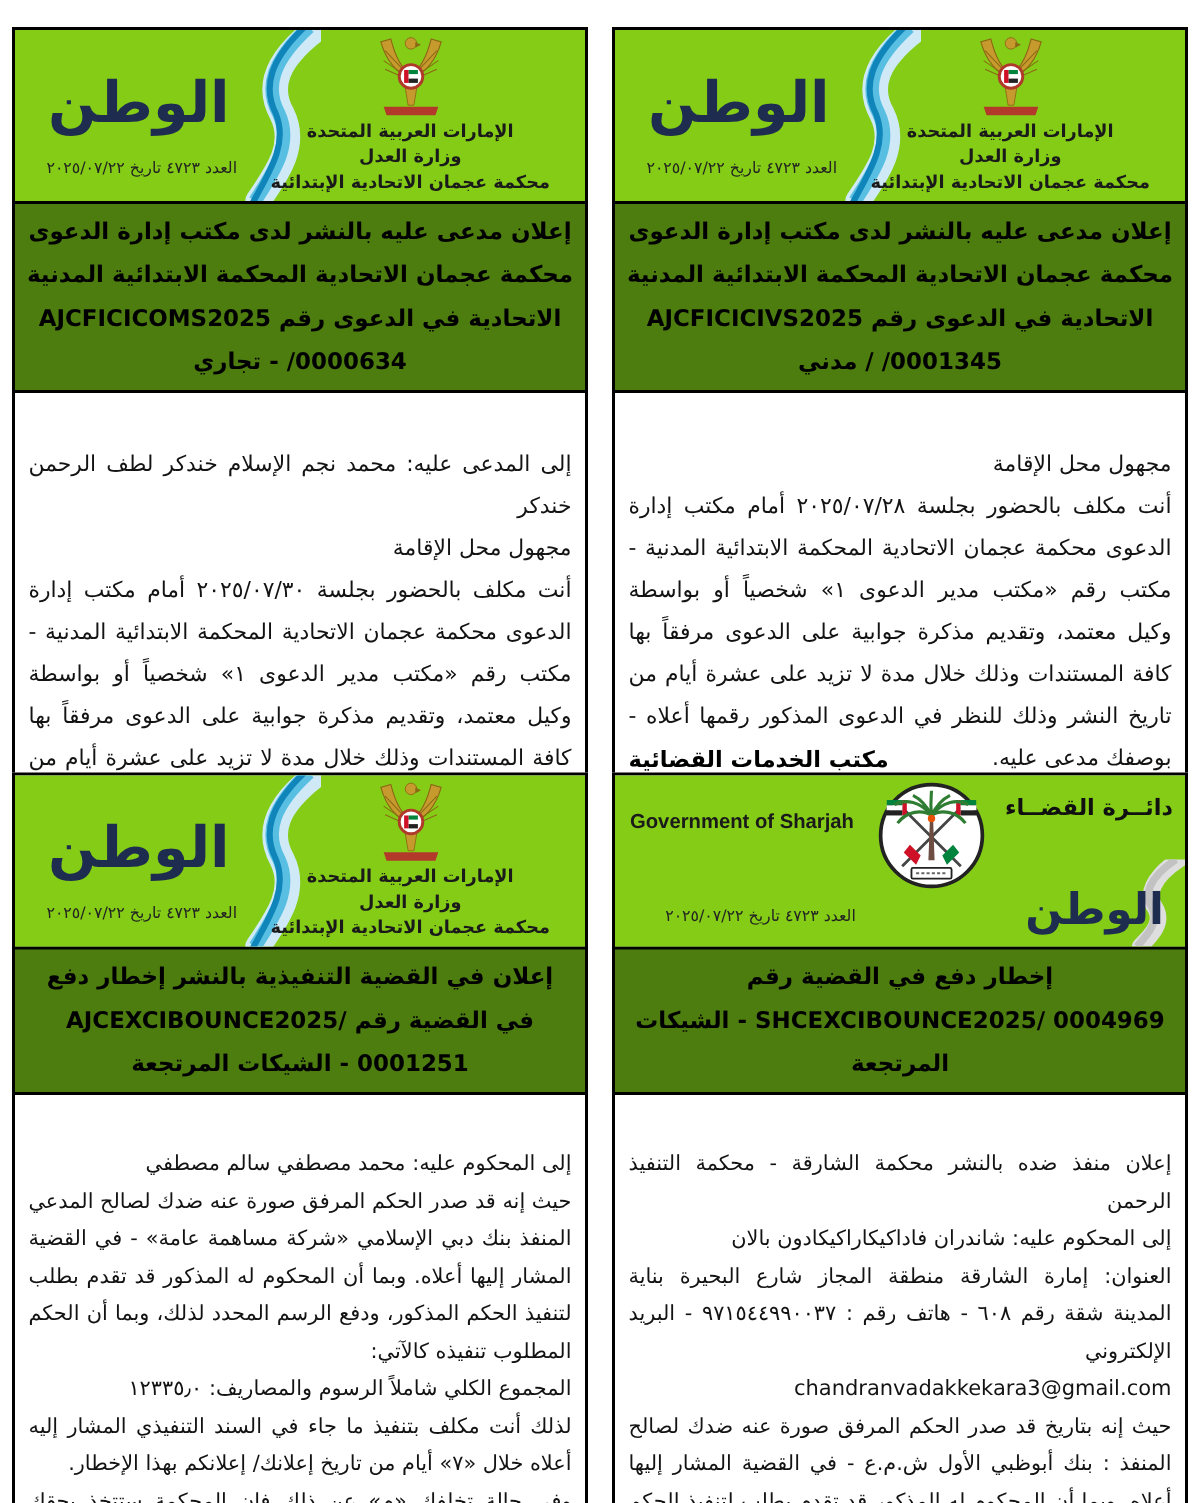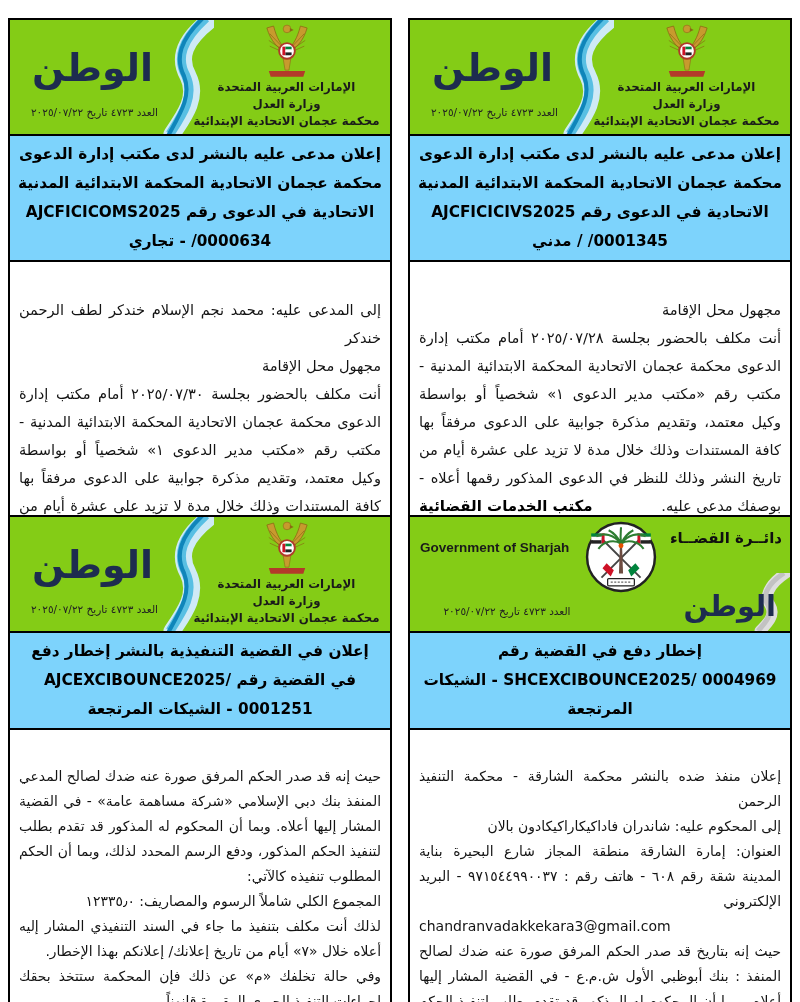--- a/index.html
+++ b/index.html
@@ -20,21 +20,21 @@
   .n-header{position:relative;height:114px;overflow:hidden;background:#84cc16;}
   .swoosh{position:absolute;left:138px;top:-2px;z-index:1;}
   .mast-logo{
     position:absolute;left:22px;top:26px;z-index:2;
     font-size:38px;font-weight:bold;color:#1d2c4f;letter-spacing:-1px;
   }
   .mast-issue{
     position:absolute;left:2px;top:86px;width:165px;z-index:2;
     text-align:center;font-size:10.5px;color:#222;direction:rtl;white-space:nowrap;
   }
-  .auth{position:absolute;right:1px;top:2px;width:205px;text-align:center;z-index:2;}
+  .auth{position:absolute;right:14px;top:2px;width:205px;text-align:center;z-index:2;}
   .auth svg{display:block;margin:0 auto 1px;}
   .auth-line{font-size:11.8px;font-weight:bold;color:#1a1a1a;line-height:1.42;direction:rtl;}
 
   
   .gsj-en{
     position:absolute;left:10px;top:20px;font-family:"Liberation Sans",sans-serif;
     font-size:13.5px;font-weight:bold;color:#1a1a1a;line-height:1.6;
   }
   .gsj-emblem{position:absolute;left:174px;top:3px;}
   .gsj-ar{
@@ -46,33 +46,33 @@
     font-size:10.5px;direction:rtl;color:#222;white-space:nowrap;
   }
   .gsj-swoosh{position:absolute;right:0px;top:56px;z-index:1;}
   .gsj-logo{
     position:absolute;right:14px;top:72px;z-index:2;
     font-size:29px;font-weight:bold;color:#1d2c4f;letter-spacing:-1px;
   }
 
   
   .n-title{
-    background:#7dd3fc;border-top:2px solid #000;border-bottom:2px solid #000;
+    background:#4d7c0f;border-top:2px solid #000;border-bottom:2px solid #000;
     text-align:center;font-weight:bold;font-size:15.3px;line-height:29px;
     padding:4px 6px;direction:rtl;color:#000;
   }
 
   
   .n-body{
     padding:6px 9px 7px;direction:rtl;text-align:justify;
     font-size:14.6px;line-height:28px;color:#131313;margin-top:28px;
   }
   .tight .n-body{font-size:13.9px;line-height:25px;}
   .bp{margin:0;}
-  .email-line{text-align:left;direction:ltr;font-size:14px;}
+  .email-line{text-align:right;direction:ltr;font-size:14px;}
   .n-footer{font-weight:bold;font-size:15px;text-align:left;direction:rtl;color:#000;}
   .pull-up{margin-top:-28px;}
 </style>
 </head>
 <body>
 
 <section class="notice" id="n-tl">
   <div class="n-header">
     <svg class="swoosh" width="66" height="118" viewBox="0 0 66 118">
       <path d="M34,26 L58,16 L42,34 Z" fill="#d9d9d9"></path>
@@ -177,20 +177,21 @@
         <rect x="22.4" y="31.5" width="6.4" height="3" fill="#222222"></rect>
         <polygon points="5,51 43,51 41,57 7,57" fill="#b33a2a"></polygon>
       </svg>
       <div class="auth-line">الإمارات العربية المتحدة</div>
       <div class="auth-line">وزارة العدل</div>
       <div class="auth-line">محكمة عجمان الاتحادية الإبتدائية</div>
     </div>
   </div>
   <div class="n-title">إعلان في القضية التنفيذية بالنشر إخطار دفع في القضية رقم AJCEXCIBOUNCE2025/ 0001251 - الشيكات المرتجعة</div>
   <div class="n-body">
+    <p class="bp">إلى المحكوم عليه: محمد مصطفي سالم مصطفي</p>
     <p class="bp">حيث إنه قد صدر الحكم المرفق صورة عنه ضدك لصالح المدعي المنفذ بنك دبي الإسلامي «شركة مساهمة عامة» - في القضية المشار إليها أعلاه. وبما أن المحكوم له المذكور قد تقدم بطلب لتنفيذ الحكم المذكور، ودفع الرسم المحدد لذلك، وبما أن الحكم المطلوب تنفيذه كالآتي:</p>
     <p class="bp">المجموع الكلي شاملاً الرسوم والمصاريف: ١٢٣٣٥٫٠</p>
     <p class="bp">لذلك أنت مكلف بتنفيذ ما جاء في السند التنفيذي المشار إليه أعلاه خلال «٧» أيام من تاريخ إعلانك/ إعلانكم بهذا الإخطار.</p>
     <p class="bp">وفي حالة تخلفك «م» عن ذلك فإن المحكمة ستتخذ بحقك إجراءات التنفيذ الجبري المقررة قانوناً.</p>
 
   </div>
 </section>
 
 <section class="notice tight" id="n-br">
   <div class="n-header">

